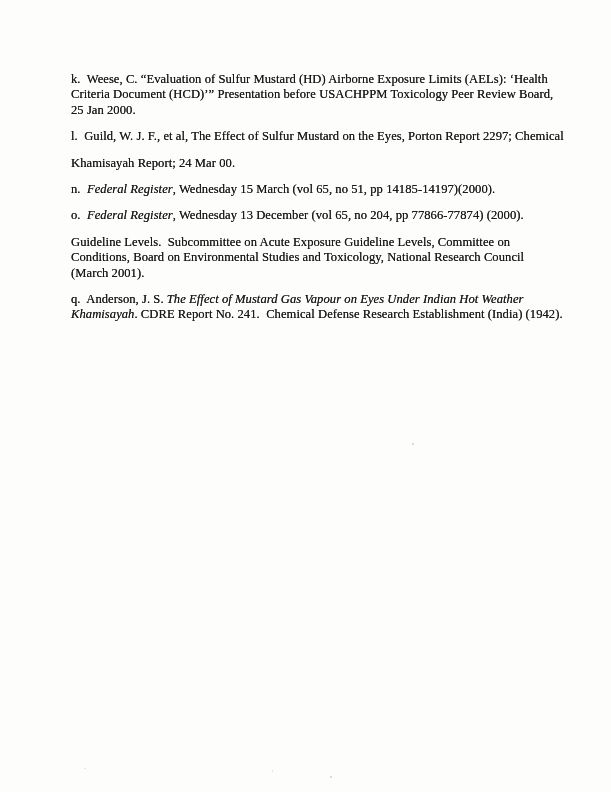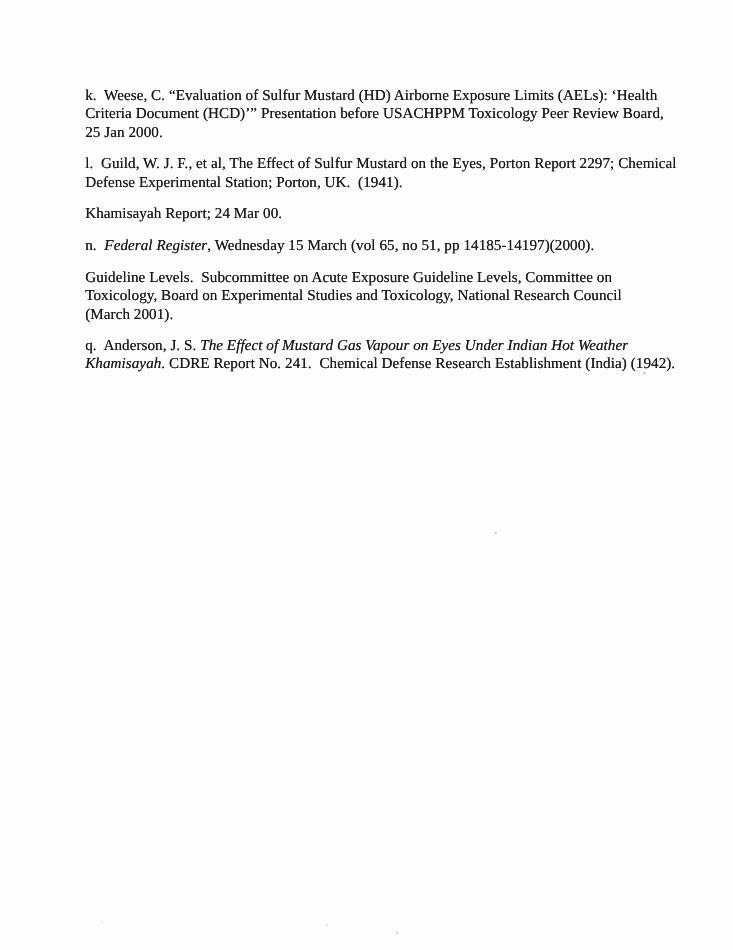--- a/index.html
+++ b/index.html
@@ -42,31 +42,33 @@
 
 <div class="page" style="background: rgb(253, 253, 252); color: rgb(26, 26, 26);">
   <div class="text-block" id="reference-list">
       <div class="paragraph">
         <div class="line"><span>k.  Weese, C. “Evaluation of Sulfur Mustard (HD) Airborne Exposure Limits (AELs): ‘Health</span></div>
         <div class="line"><span>Criteria Document (HCD)’” Presentation before USACHPPM Toxicology Peer Review Board,</span></div>
         <div class="line"><span>25 Jan 2000.</span></div>
       </div>
       <div class="paragraph">
         <div class="line"><span>l.  Guild, W. J. F., et al, The Effect of Sulfur Mustard on the Eyes, Porton Report 2297; Chemical</span></div>
-        <div class="line"><span>Defense Experimental Station; Porton, UK.  (1941).</span></div>
       </div>
       <div class="paragraph">
         <div class="line"><span>Khamisayah Report; 24 Mar 00.</span></div>
       </div>
       <div class="paragraph">
         <div class="line"><span>n.  </span><span class="italic">Federal Register</span><span>, Wednesday 15 March (vol 65, no 51, pp 14185-14197)(2000).</span></div>
       </div>
       <div class="paragraph">
+        <div class="line"><span>o.  </span><span class="italic">Federal Register</span><span>, Wednesday 13 December (vol 65, no 204, pp 77866-77874) (2000).</span></div>
+      </div>
+      <div class="paragraph">
         <div class="line"><span>Guideline Levels.  Subcommittee on Acute Exposure Guideline Levels, Committee on</span></div>
-        <div class="line"><span>Toxicology, Board on Experimental Studies and Toxicology, National Research Council</span></div>
+        <div class="line"><span>Conditions, Board on Environmental Studies and Toxicology, National Research Council</span></div>
         <div class="line"><span>(March 2001).</span></div>
       </div>
       <div class="paragraph">
         <div class="line"><span>q.  Anderson, J. S. </span><span class="italic">The Effect of Mustard Gas Vapour on Eyes Under Indian Hot Weather</span></div>
         <div class="line"><span class="italic">Khamisayah</span><span>. CDRE Report No. 241.  Chemical Defense Research Establishment (India) (1942).</span></div>
       </div>
     </div>
   <div class="speck s1"></div>
   <div class="speck s2"></div>
   <div class="speck s3"></div>

